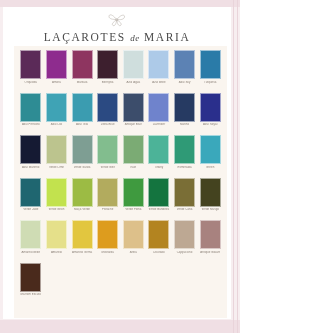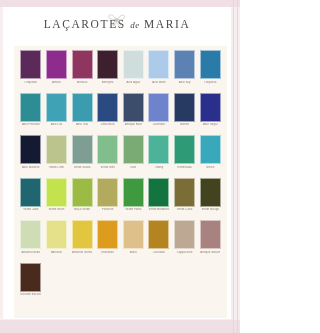--- a/index.html
+++ b/index.html
@@ -42,21 +42,21 @@
 
   
   .header {
     position:absolute;
     left:3px; top:7px;
     width:228px; height:39px;
     background:#ffffff;
     display:flex;
     flex-direction:column;
     align-items:center;
-    justify-content:center;
+    justify-content:flex-end;
     padding-bottom:3px;
   }
   .bow-icon {
     position:absolute;
     top:4px; left:50%;
     transform:translateX(-50%);
     width:22px; height:16px;
   }
   .brand {
     font-family:"Liberation Serif", serif;

